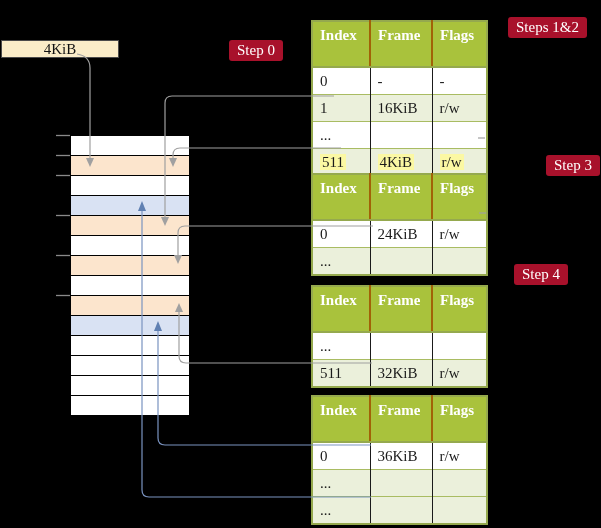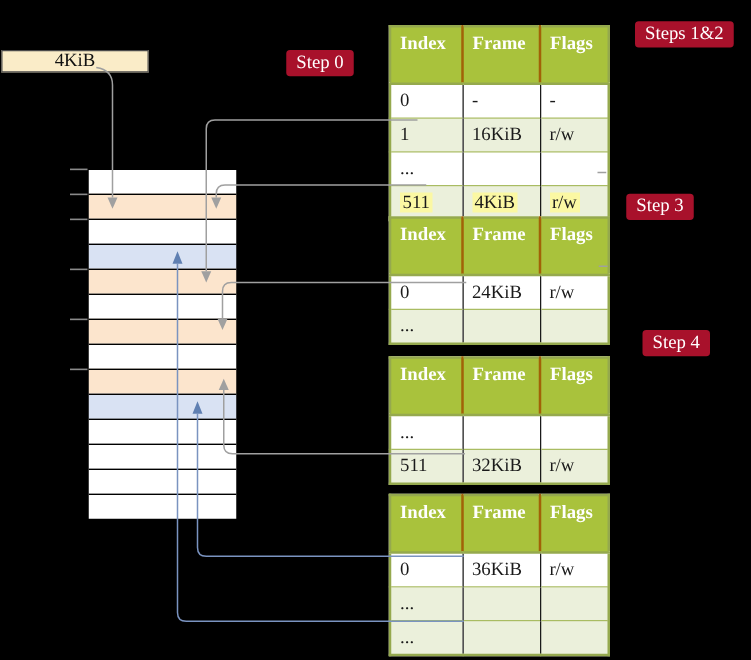--- a/index.html
+++ b/index.html
@@ -14,21 +14,21 @@
   #canvas{position:relative;width:601px;height:528px;background:#000;overflow:hidden;}
 
   .frame-box{position:absolute;left:1px;top:40px;width:116px;height:16px;
     background:var(--cream);border:1px solid #4a4a4a;color:#111;
     font-size:15px;text-align:center;line-height:16px;}
 
   .badge{position:absolute;background:var(--badge);color:#fff;font-size:15px;
     line-height:17px;padding:2px 8px;border-radius:3px;white-space:nowrap;}
   #b-steps12{left:508px;top:17px;}
   #b-step0 {left:186px;top:40px;margin-left:43px;}
-  #b-step3 {left:501px;top:155px;}
+  #b-step3 {left:546px;top:155px;}
   #b-step4 {left:514px;top:264px;text-align:right;}
 
   .memcol{position:absolute;left:70px;top:135px;width:118px;border:1px solid #000;}
   .mem-row{height:19px;border-top:1px solid #000;}
   .mem-row:first-child{border-top:none;}
 
   table.pt{position:absolute;left:311px;border-collapse:collapse;table-layout:fixed;
     background:#fff;border:2px solid var(--tbord);font-size:15px;color:#1a1a1a;}
   #pt1{top:20px;} #pt2{top:173px;} #pt3{top:285px;} #pt4{top:395px;}
   table.pt th{background:var(--hdr);color:#fff;font-weight:bold;text-align:left;

